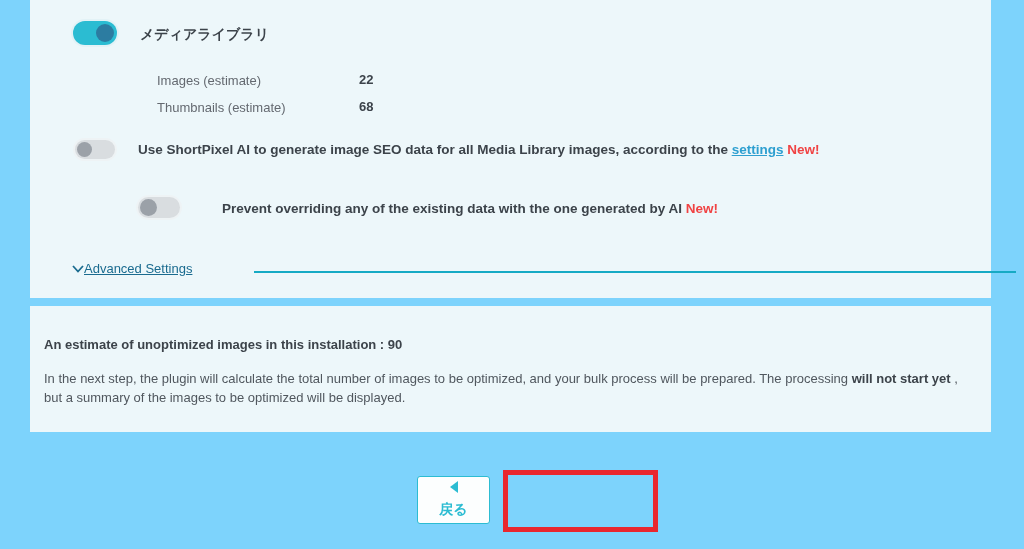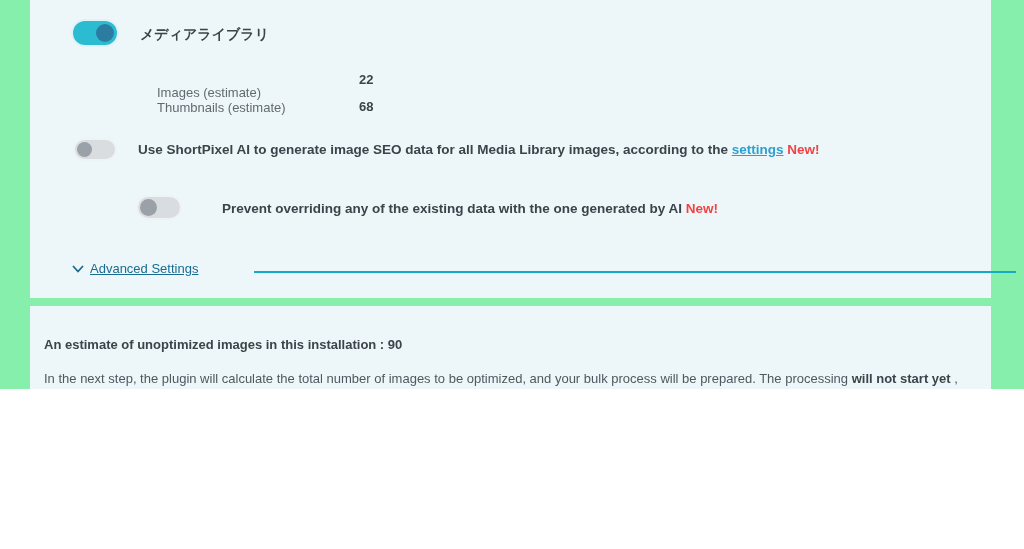--- a/index.html
+++ b/index.html
@@ -4,22 +4,22 @@
 <style>
   html, body { margin: 0; padding: 0; }
   body {
     font-family: "Liberation Sans", sans-serif;
     background: #ffffff;
     -webkit-font-smoothing: antialiased;
   }
   .stage {
     position: relative;
     width: 1024px;
-    height: 389px;
-    background: #86efac;
+    height: 549px;
+    background: #7dd3fc;
     overflow: hidden;
   }
   .panel {
     position: absolute;
     left: 30px;
     width: 961px;
     background: #edf7fa;
   }
   .panel-top { top: 0; height: 298px; }
   .panel-bottom { top: 306px; height: 126px; }
@@ -50,41 +50,41 @@
   #toggle-prevent { left: 108px; top: 197px; width: 42px; height: 21px; }
   #toggle-prevent .knob { width: 17px; height: 17px; top: 2px; left: 2px; }
 
   
   .media-label {
     left: 110px; top: 26px;
     font-size: 14px; font-weight: bold; color: #3c434a;
   }
   .est-label { font-size: 13px; color: #646970; }
   .est-value { font-size: 13px; font-weight: bold; color: #3c434a; }
-  .row-images-label     { left: 127px; top: 73px; margin-top: 12px; }
+  .row-images-label     { left: 127px; top: 73px; }
   .row-images-value     { left: 329px; top: 72px; }
   .row-thumbnails-label { left: 127px; top: 100px; }
   .row-thumbnails-value { left: 329px; top: 99px; }
 
   .bold-line {
     font-size: 13.5px; font-weight: bold; color: #3c434a;
     white-space: nowrap;
   }
   .ai-seo-line   { left: 108px; top: 142px; }
   .prevent-line  { left: 180px; top: 201px; padding-left: 12px; }
   .inline-link {
     color: #2d9fd0; text-decoration: underline; cursor: pointer;
   }
   .new-badge { color: #f04343; font-weight: bold; text-align: center; }
 
   
   .advanced-wrap { left: 42px; top: 261px; display: flex; align-items: center; }
   .advanced-link {
     font-size: 13px; color: #1a6b8f; text-decoration: underline;
-    margin-left: 6px; cursor: pointer;
+    cursor: pointer;
   }
   .advanced-divider {
     left: 224px; top: 271px; width: 762px; height: 2px;
     background: #16aac4;
   }
 
   
   .estimate-line {
     left: 44px; top: 337px;
     font-size: 13px; font-weight: bold; color: #3c434a;

